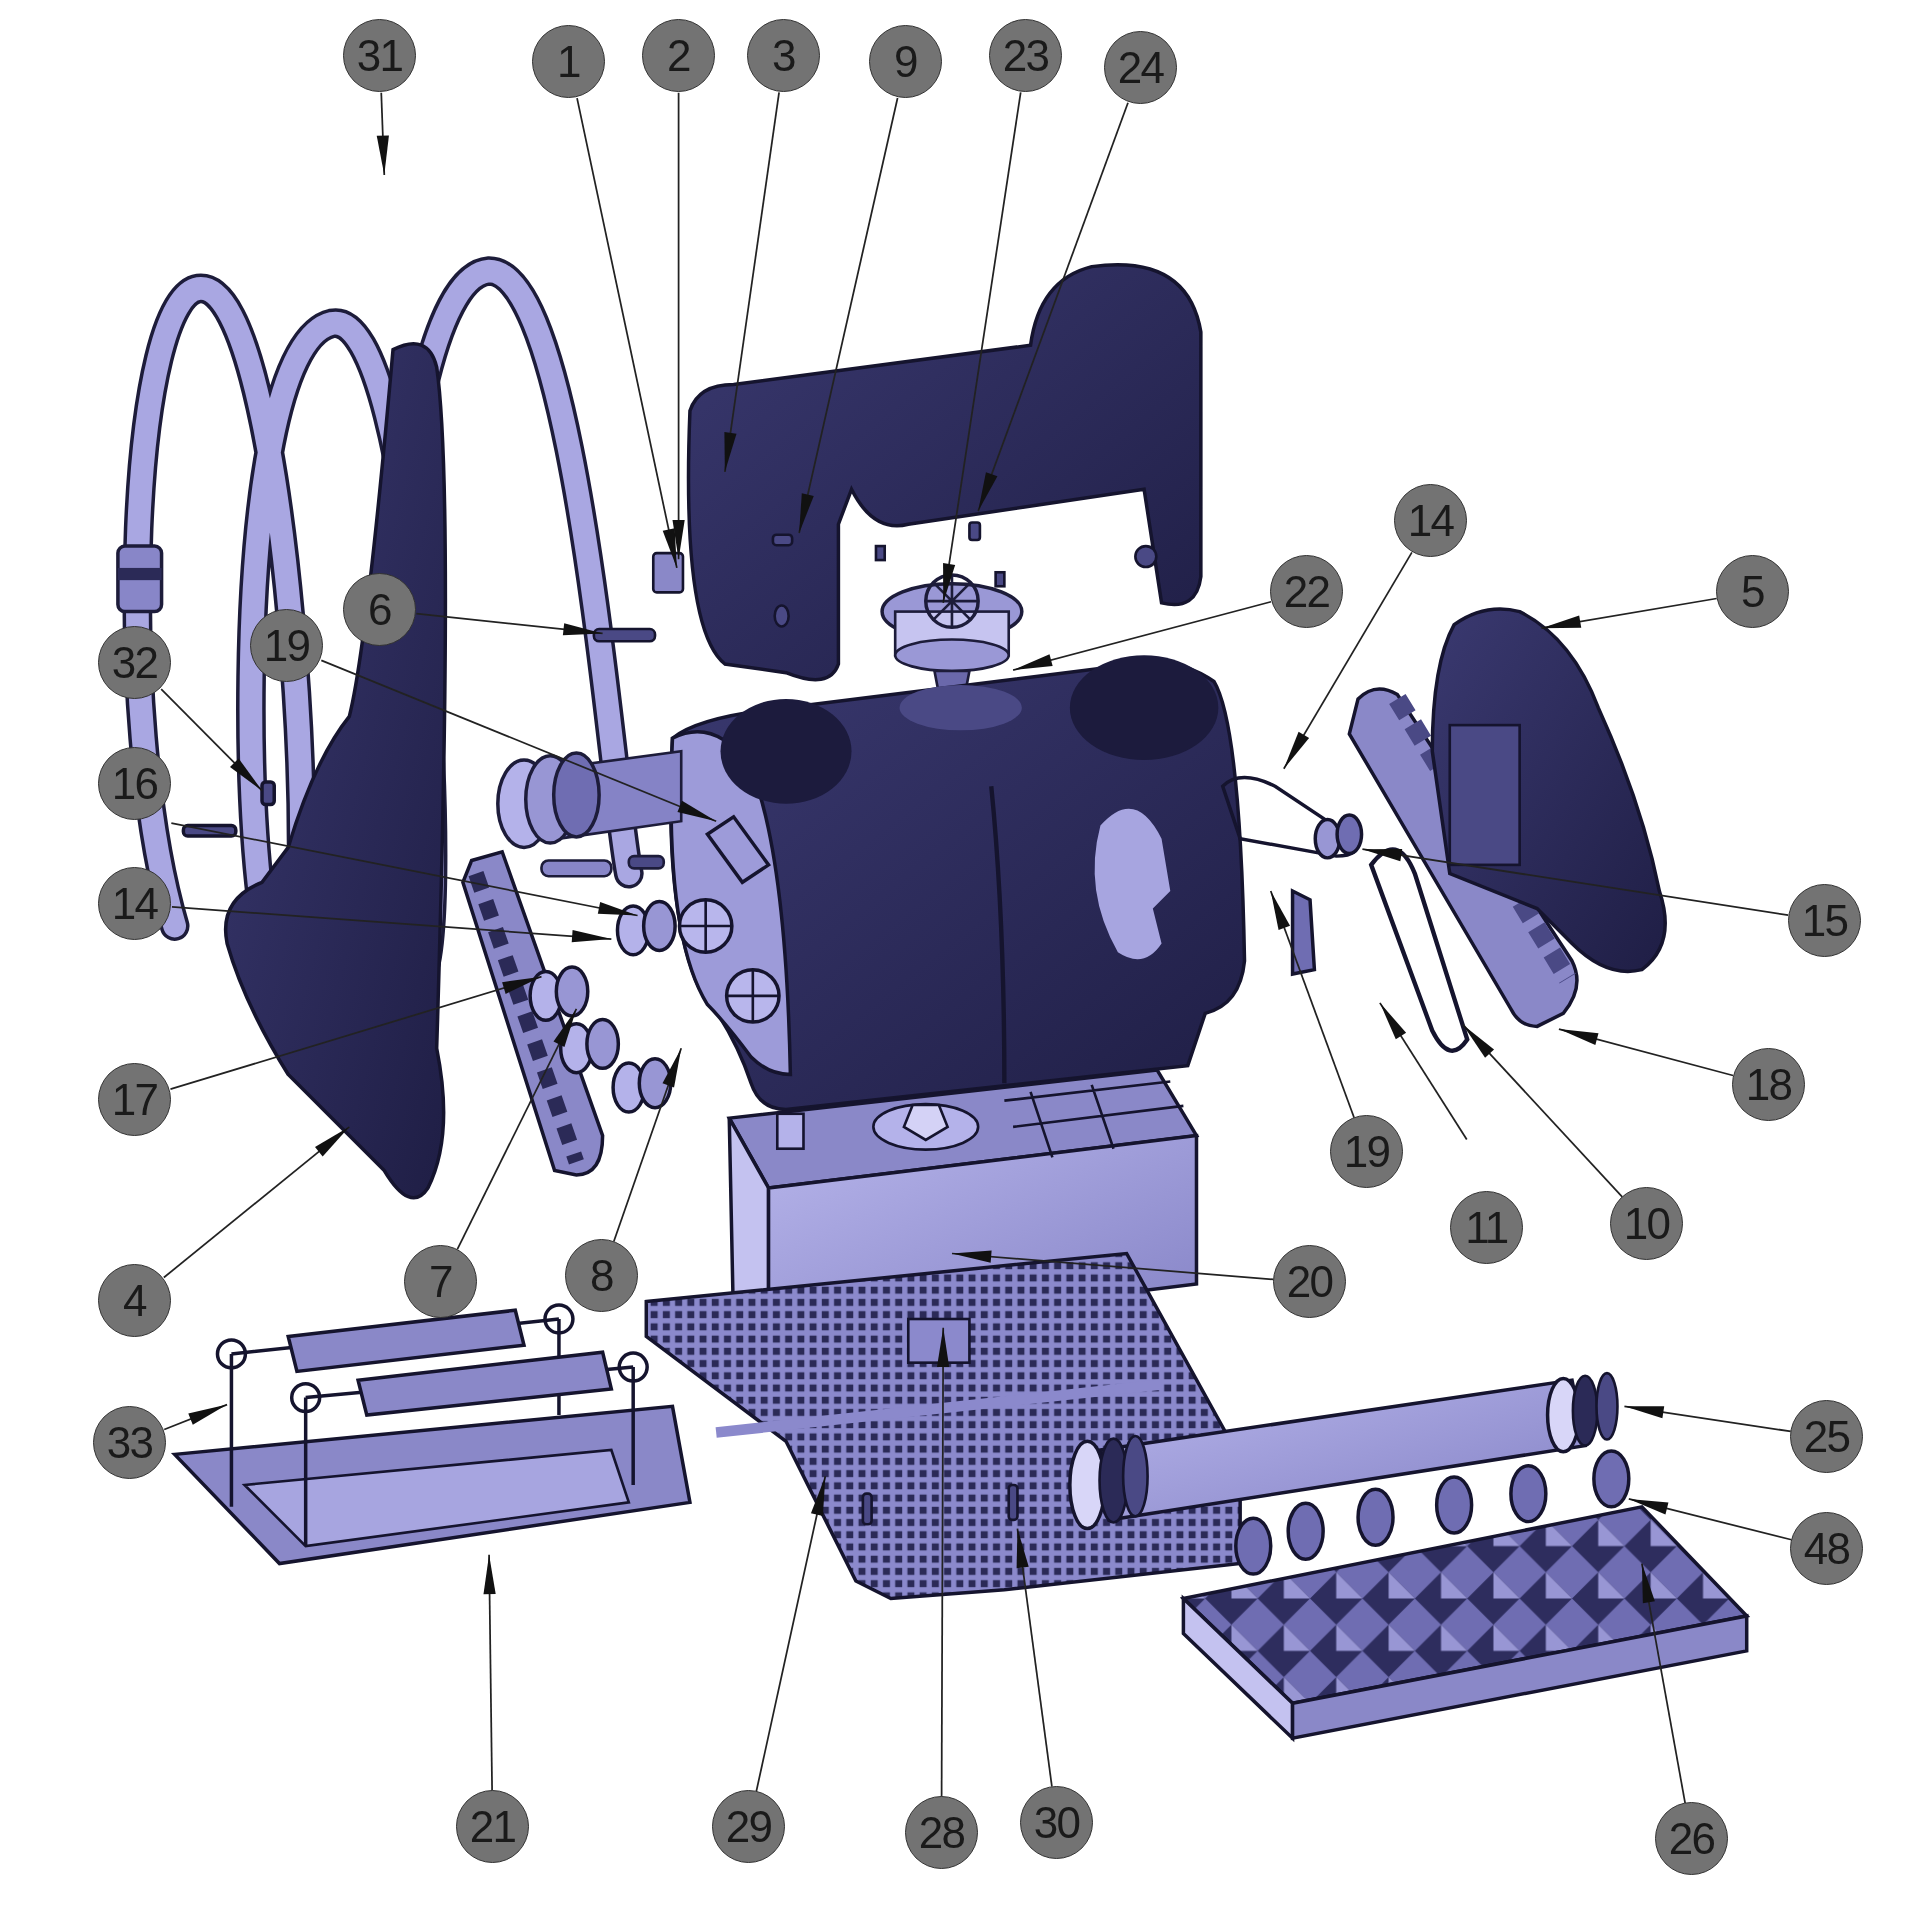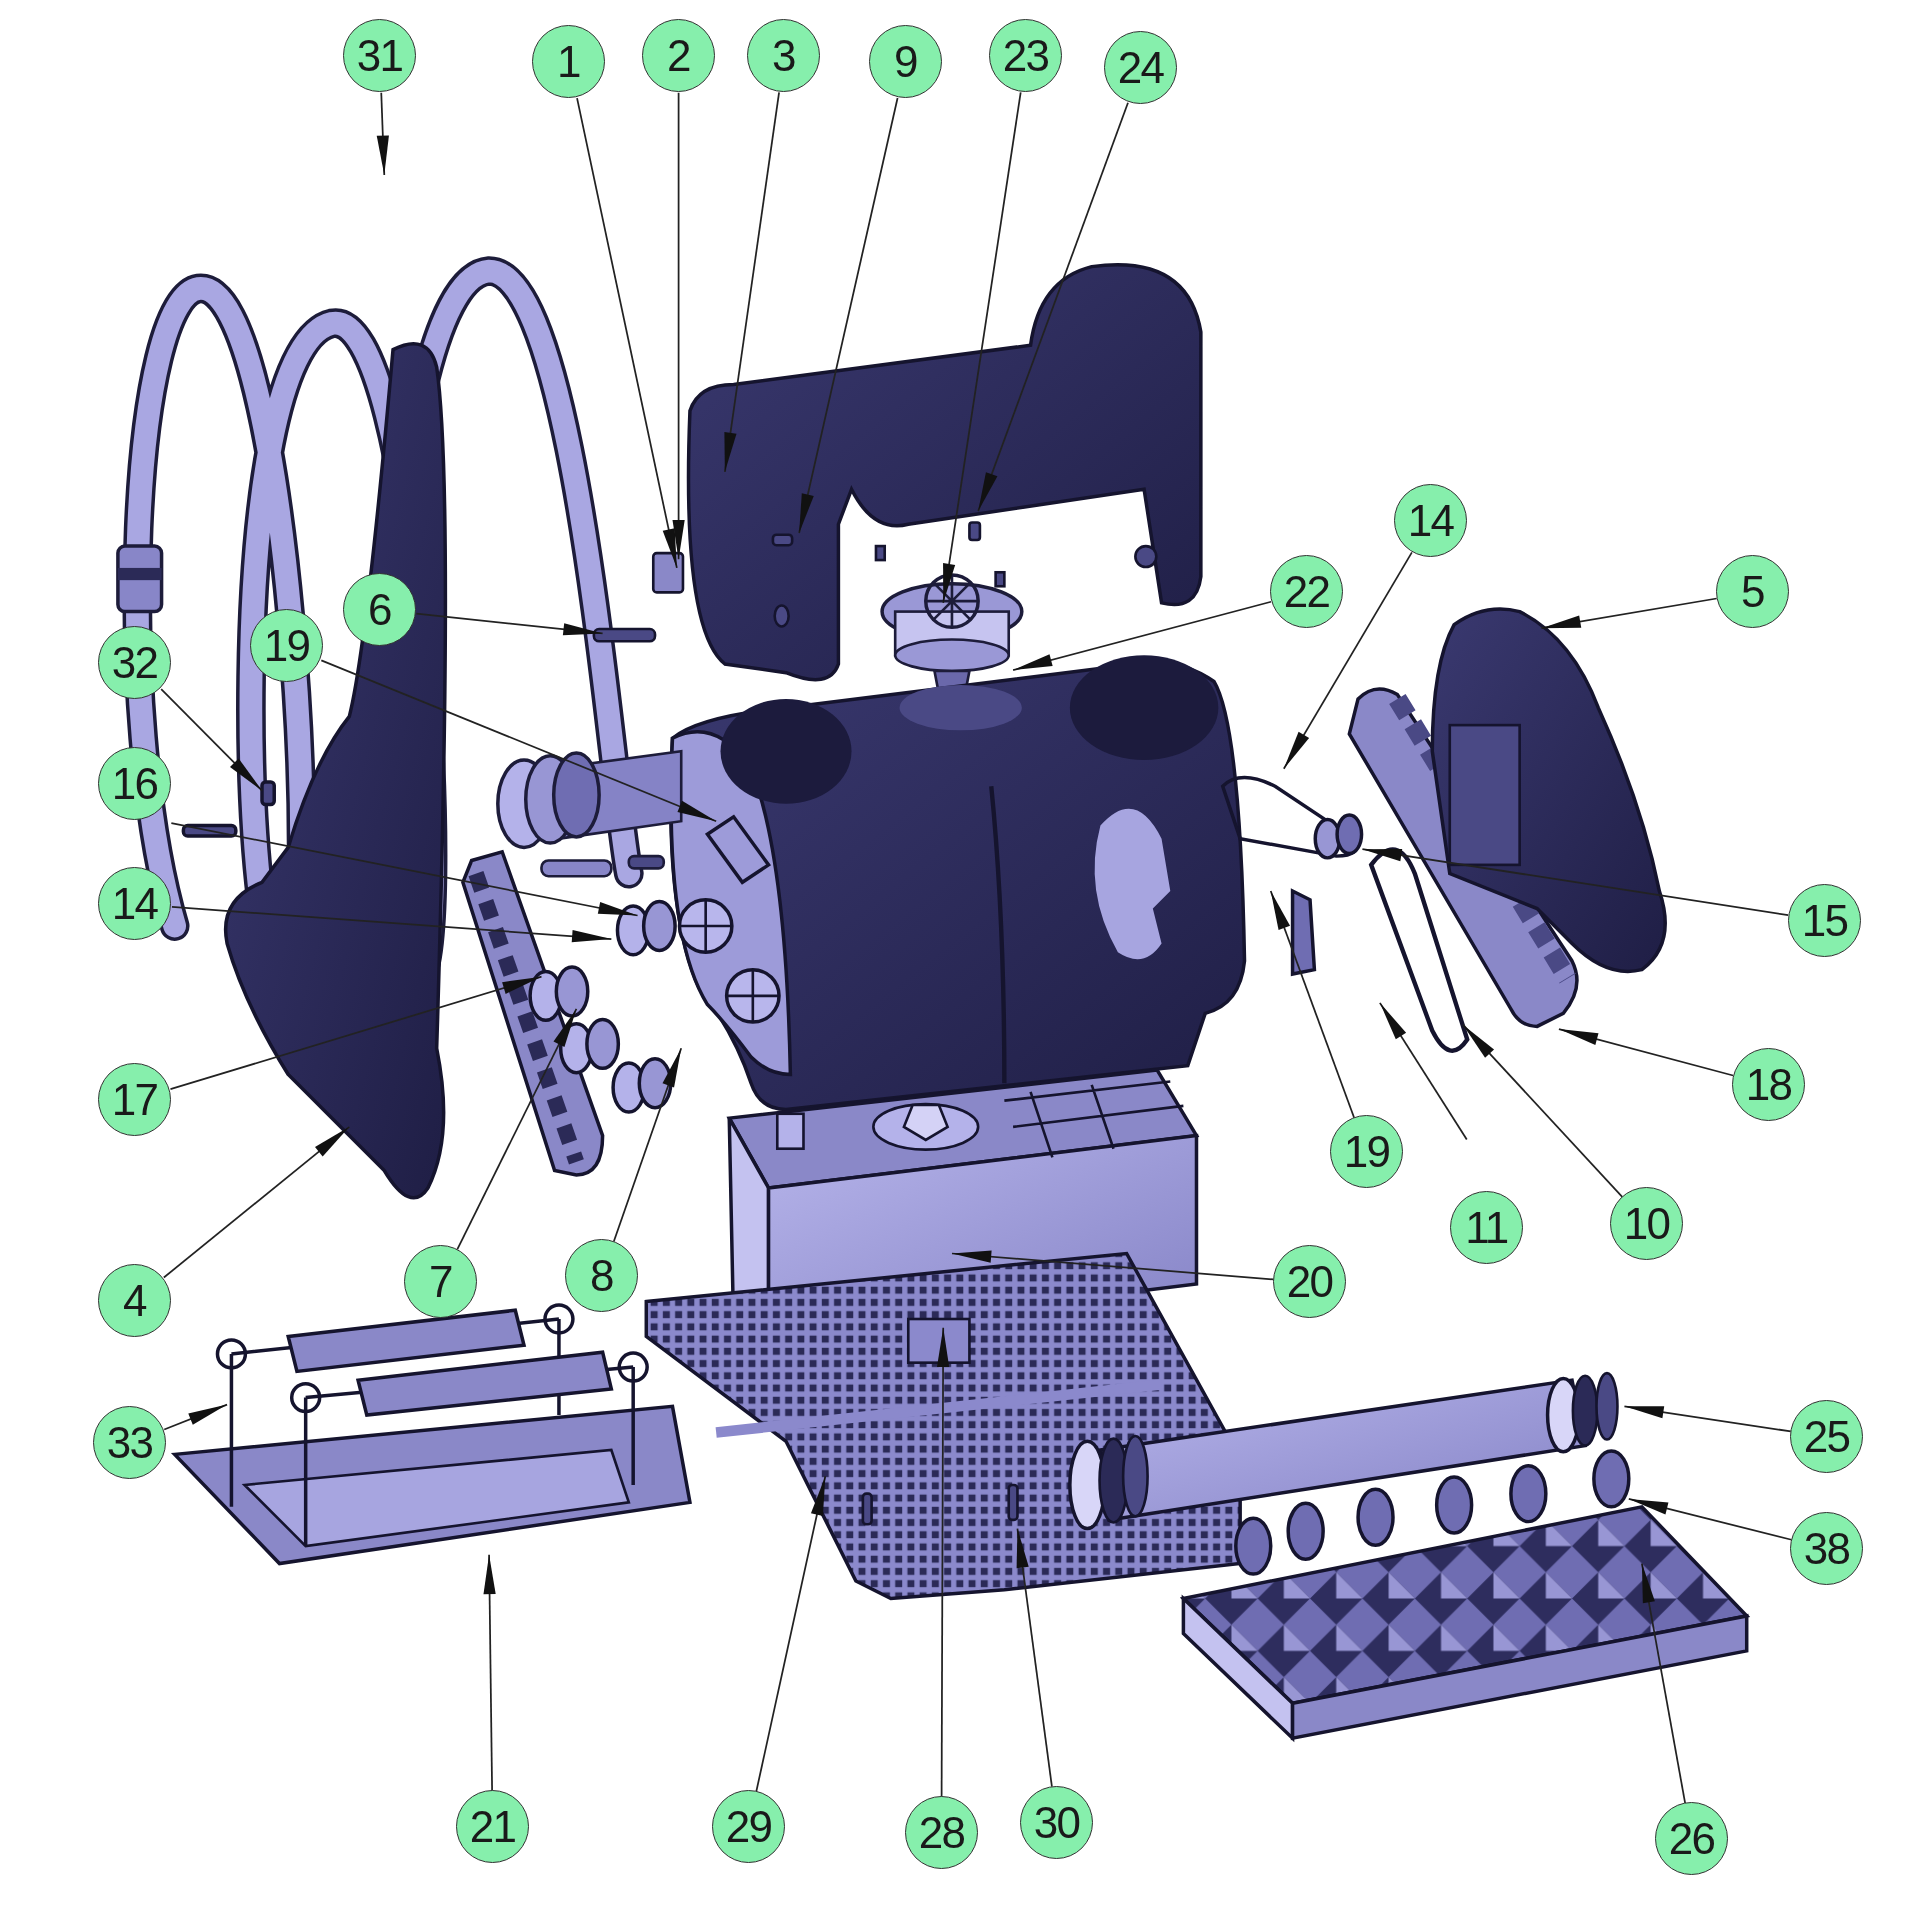--- a/index.html
+++ b/index.html
@@ -1,20 +1,20 @@
 <!DOCTYPE html>
 <html style="font-size:14px"><head>
 <meta charset="utf-8">
 <style>
   html, body { margin: 0; padding: 0; background: #ffffff; }
   body { width: 1924px; height: 1914px; position: relative; overflow: hidden;
          font-family: "Liberation Sans", sans-serif; }
   #diagram { position: absolute; left: 0; top: 0; width: 1924px; height: 1914px; }
   .callout { position: absolute; width: 73px; height: 73px; margin-left: -37px; margin-top: -37px;
-             border: 1.3px solid #333; border-radius: 50%; background: #86efac;
+             border: 1.3px solid #333; border-radius: 50%; background: #737373;
              display: flex; align-items: center; justify-content: center;
              font-family: "Liberation Sans", sans-serif; font-size: 44px; color: #1a1a1a;
              box-sizing: border-box; letter-spacing: -1.7px; }
 </style>
 </head>
 <body>
 
 <svg id="diagram" viewBox="0 0 2203 2191" xmlns="http://www.w3.org/2000/svg">
   <defs>
     <linearGradient id="gLight" x1="0" y1="0" x2="1" y2="1">
@@ -279,21 +279,21 @@
     <div class="callout" style="left: 135px; top: 1301px;">4</div>
     <div class="callout" style="left: 441px; top: 1282px;">7</div>
     <div class="callout" style="left: 602px; top: 1276px;">8</div>
     <div class="callout" style="left: 1825px; top: 921px;">15</div>
     <div class="callout" style="left: 1769px; top: 1085px;">18</div>
     <div class="callout" style="left: 1367px; top: 1152px;">19</div>
     <div class="callout" style="left: 1487px; top: 1228px;">11</div>
     <div class="callout" style="left: 1647px; top: 1224px;">10</div>
     <div class="callout" style="left: 1310px; top: 1282px;">20</div>
     <div class="callout" style="left: 1827px; top: 1437px;">25</div>
-    <div class="callout" style="left: 1827px; top: 1549px;">38</div>
+    <div class="callout" style="left: 1827px; top: 1549px;">48</div>
     <div class="callout" style="left: 130px; top: 1443px; text-align: center;">33</div>
     <div class="callout" style="left: 493px; top: 1827px;">21</div>
     <div class="callout" style="left: 749px; top: 1827px;">29</div>
     <div class="callout" style="left: 942px; top: 1833px;">28</div>
     <div class="callout" style="left: 1057px; top: 1823px;">30</div>
     <div class="callout" style="left: 1692px; top: 1839px;">26</div>
   </div>
 
 
 </body></html>

